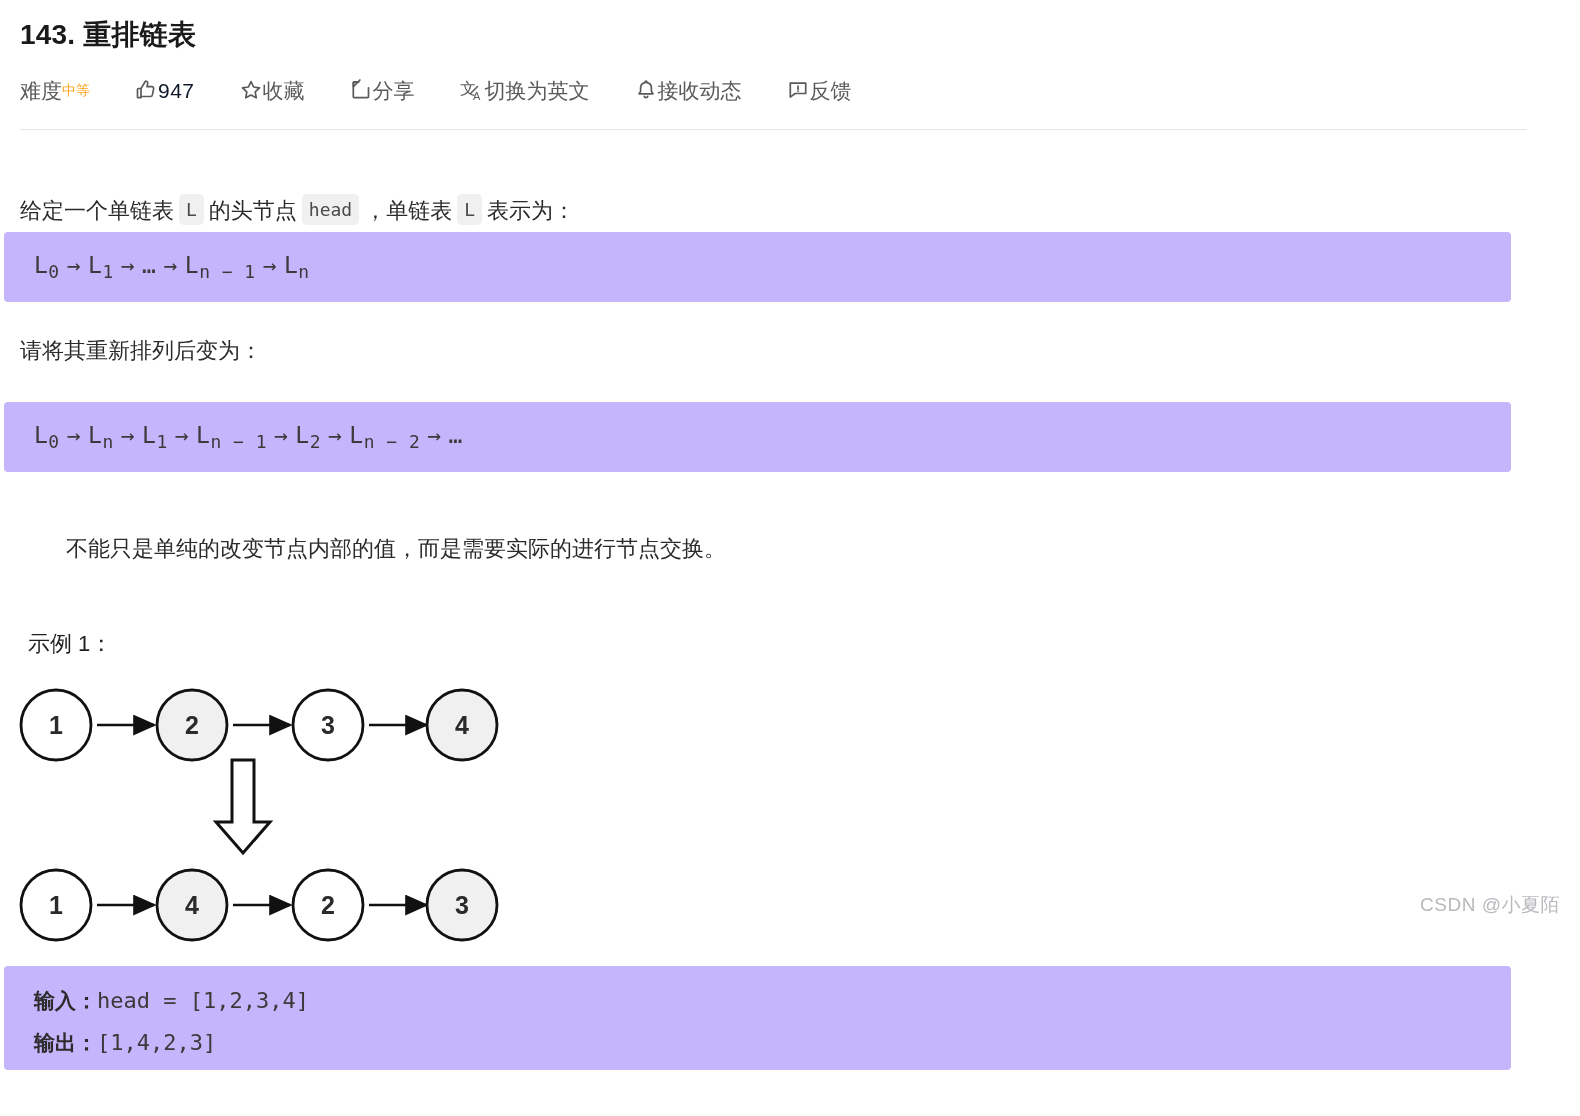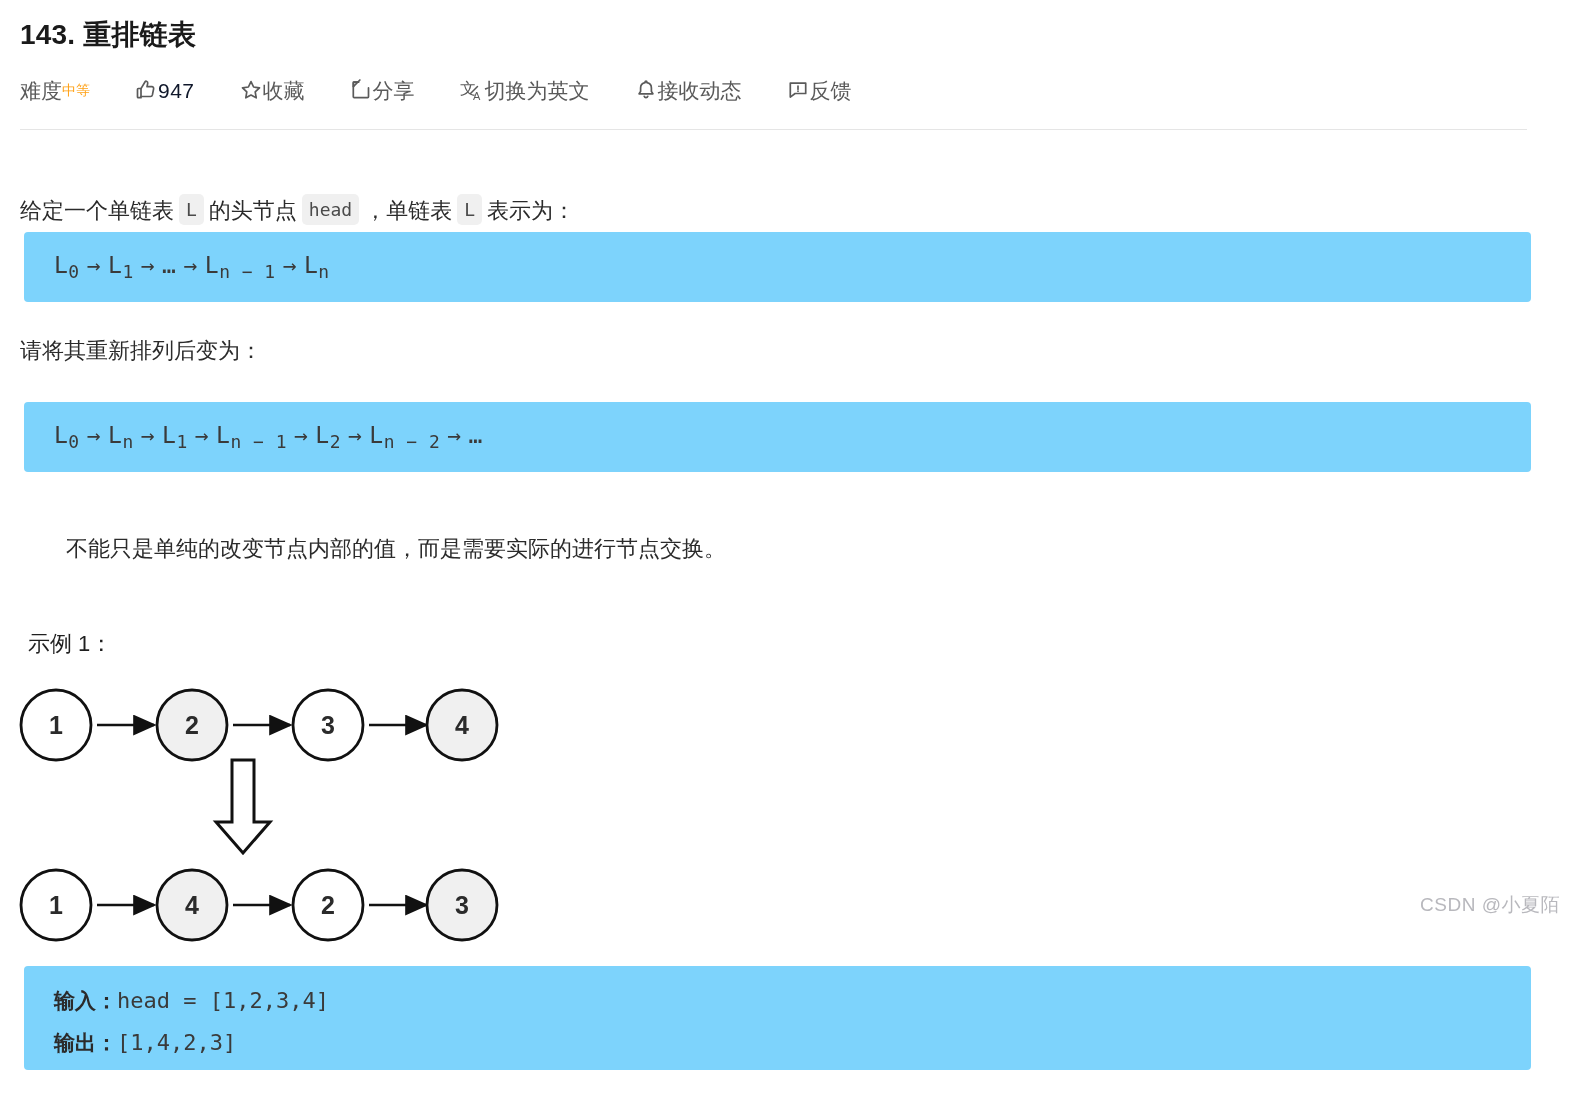--- a/index.html
+++ b/index.html
@@ -100,23 +100,23 @@
     margin: 0 5px;
     font-family: "DejaVu Sans Mono", "Liberation Mono", monospace;
     font-size: 18px;
     color: #4a4a4a;
     vertical-align: 2px;
   }
 
   
   .codeblock {
     position: absolute;
-    left: 24px;
+    left: 4px;
     width: 1507px;
-    background: #7dd3fc;
+    background: #c4b5fd;
     border-radius: 4px;
     box-sizing: border-box;
   }
   .cb1 { top: 232px; height: 70px; }
   .cb2 { top: 402px; height: 70px; }
   .cb-io { top: 966px; height: 104px; }
 
   .formula {
     position: absolute;
     left: 30px;

